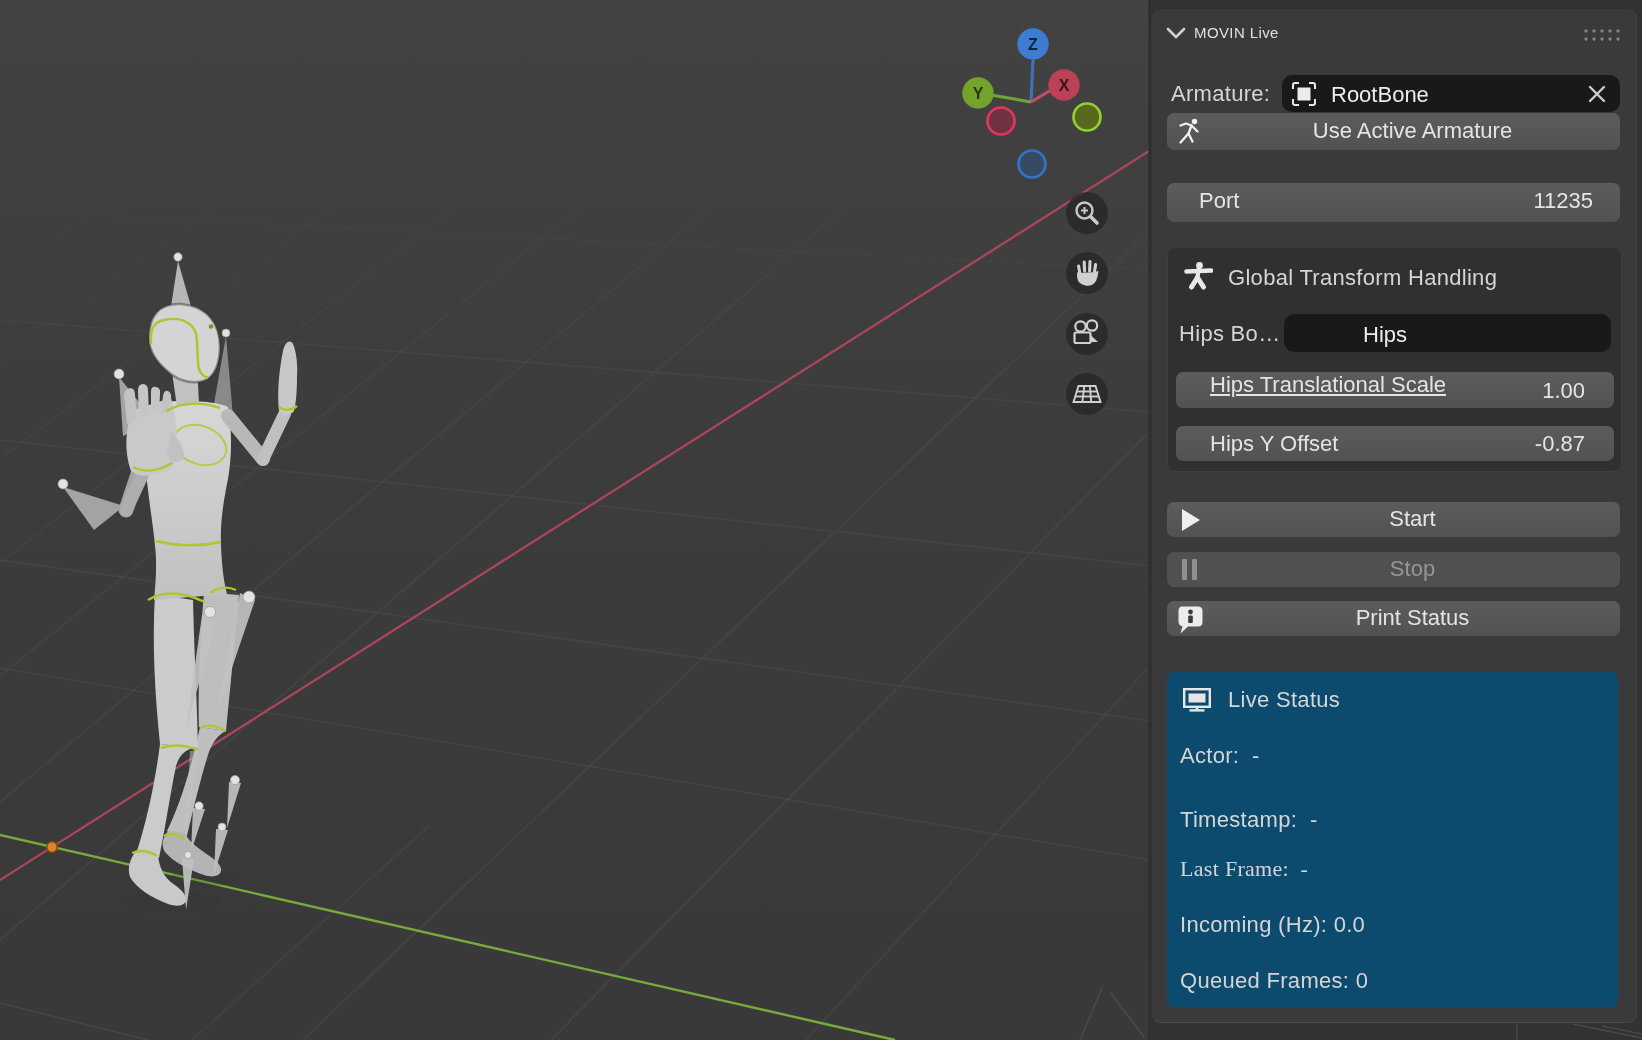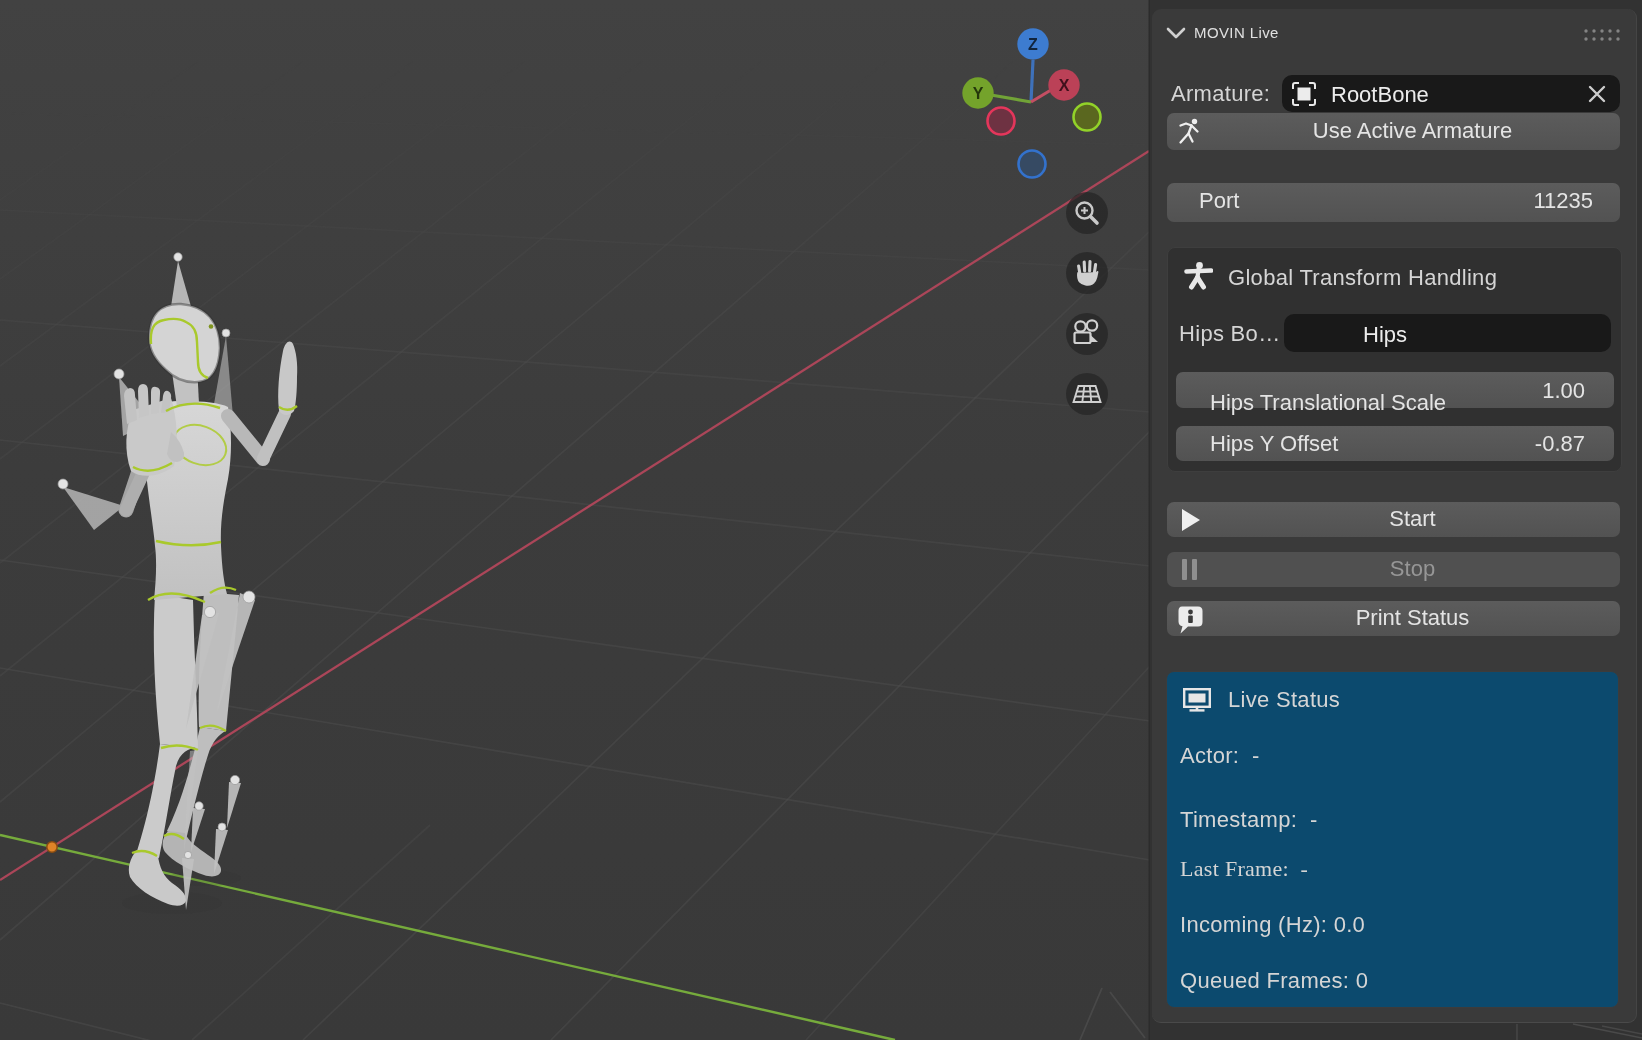--- a/index.html
+++ b/index.html
@@ -277,21 +277,21 @@
         <path d="M14.5 17.5 L8.5 27" stroke-width="5"></path>
         <path d="M14.5 17.5 L20.5 27" stroke-width="5"></path>
       </g>
     </svg>
     <div class="lbl" style="left:60px;top:19px;">Global Transform Handling</div>
     <div class="lbl" style="left:11px;top:75px;">Hips Bo…</div>
     <div class="darkfield" style="left:116px;top:66px;width:327px;height:38px;">
       <div style="position:absolute;left:32px;top:8px;margin-left:47px;">Hips</div>
     </div>
     <div class="btn" style="left:8px;top:124px;width:438px;height:36px;">
-      <div style="position:absolute;left:34px;top:18px;">Hips Translational Scale</div>
+      <div style="position:absolute;left:34px;top:0;text-decoration:underline;">Hips Translational Scale</div>
       <div style="position:absolute;right:29px;top:6px;margin-left:40px;">1.00</div>
     </div>
     <div class="btn" style="left:8px;top:178px;width:438px;height:35px;">
       <div style="position:absolute;left:34px;top:5px;">Hips Y Offset</div>
       <div style="position:absolute;right:29px;top:5px;">-0.87</div>
     </div>
   </div>
 
   <div class="btn" style="left:17px;top:552px;width:453px;height:35px;background:#505050;color:#969696;">
     <svg style="position:absolute;left:12px;top:6px;" width="22" height="23" viewBox="0 0 22 23">

